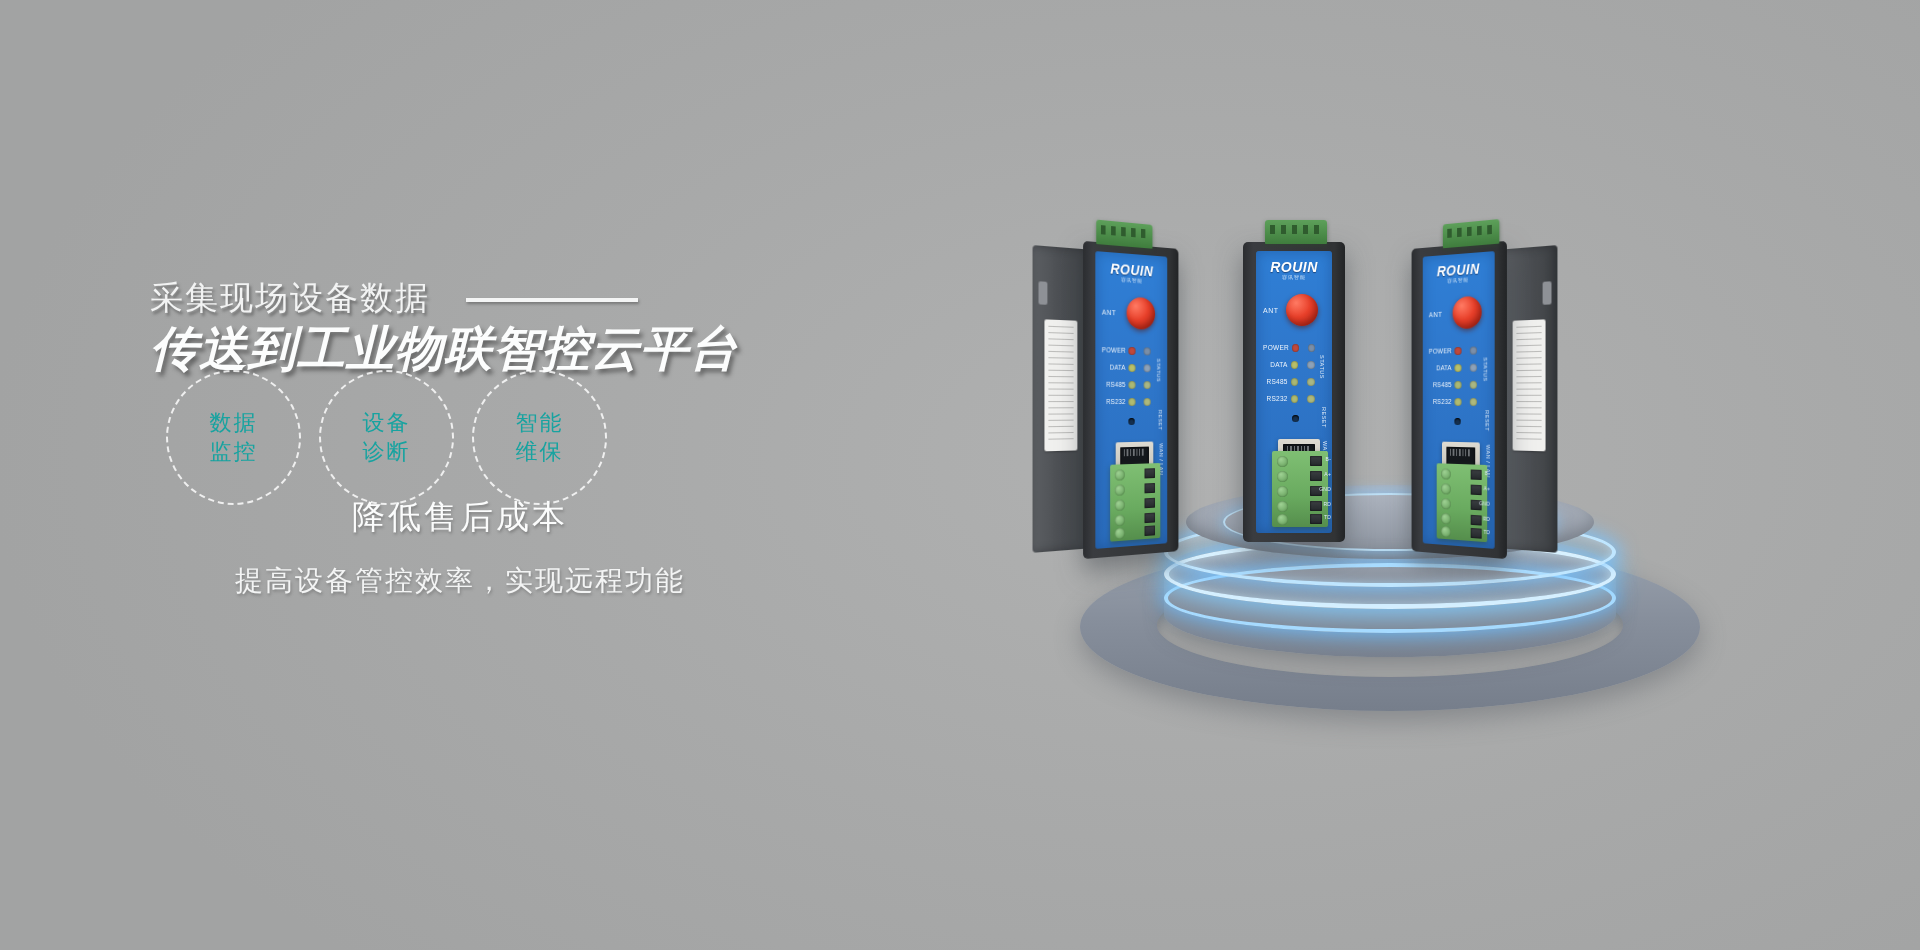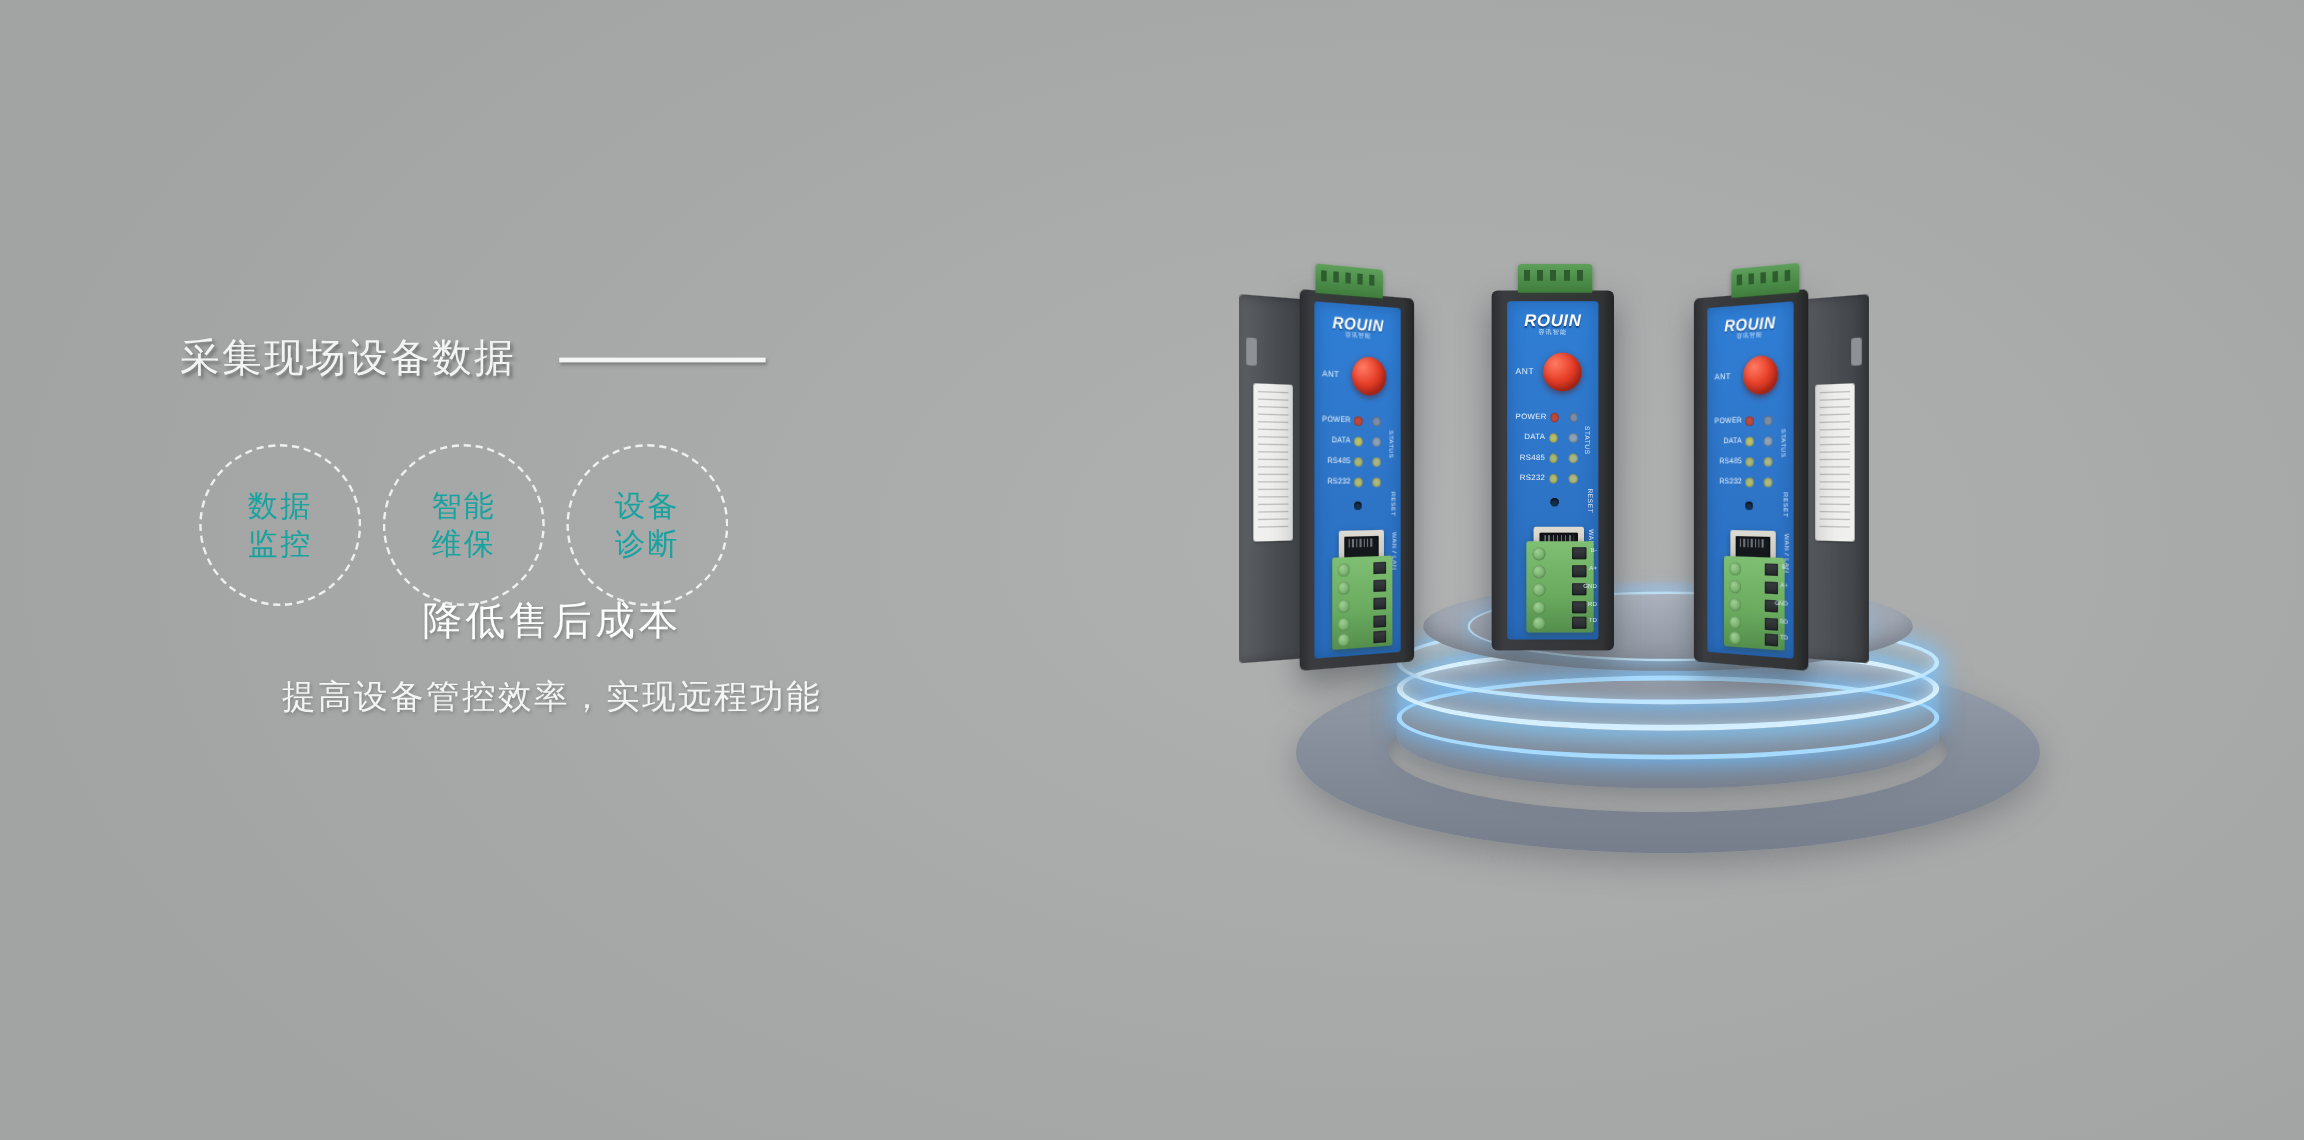--- a/index.html
+++ b/index.html
@@ -39,21 +39,21 @@
   
   #badges{
     position:absolute; left:166px; top:370px;
     display:flex; gap:18px;
   }
   .badge{
     width:135px; height:135px; border-radius:50%;
     border:2px dashed rgba(255,255,255,.82);
     display:flex; flex-direction:column;
     align-items:center; justify-content:center;
-    color:#17a3a0; font-size:25px; line-height:1.28;
+    color:#17a3a0; font-size:22px; line-height:1.28;
     letter-spacing:2px; font-weight:400;
   }
   .badge span{ display:block; }
 
   
   #subcopy{
     position:absolute; left:150px; top:495px; width:620px; text-align:center;
   }
   .sub-title{
     font-size:33px; color:#fbfcfc; letter-spacing:3px; font-weight:400;
@@ -295,34 +295,35 @@
 </head>
 <body>
 
 <div id="banner">
 
   <div id="copy">
     <div class="eyebrow-row">
       <div class="eyebrow">采集现场设备数据</div>
       <div class="eyebrow-rule"></div>
     </div>
+    <div class="headline">传送到工业物联智控云平台</div>
   </div>
 
   <div id="badges">
     <div class="badge">
       <span>数据</span>
       <span>监控</span>
     </div>
     <div class="badge">
+      <span>设备</span>
+      <span>诊断</span>
+    </div>
+    <div class="badge">
       <span>智能</span>
       <span>维保</span>
-    </div>
-    <div class="badge">
-      <span>设备</span>
-      <span>诊断</span>
     </div>
   </div>
 
   <div id="subcopy">
     <div class="sub-title">降低售后成本</div>
     <div class="sub-desc">提高设备管控效率，实现远程功能</div>
   </div>
 
   <div id="stage">
 

